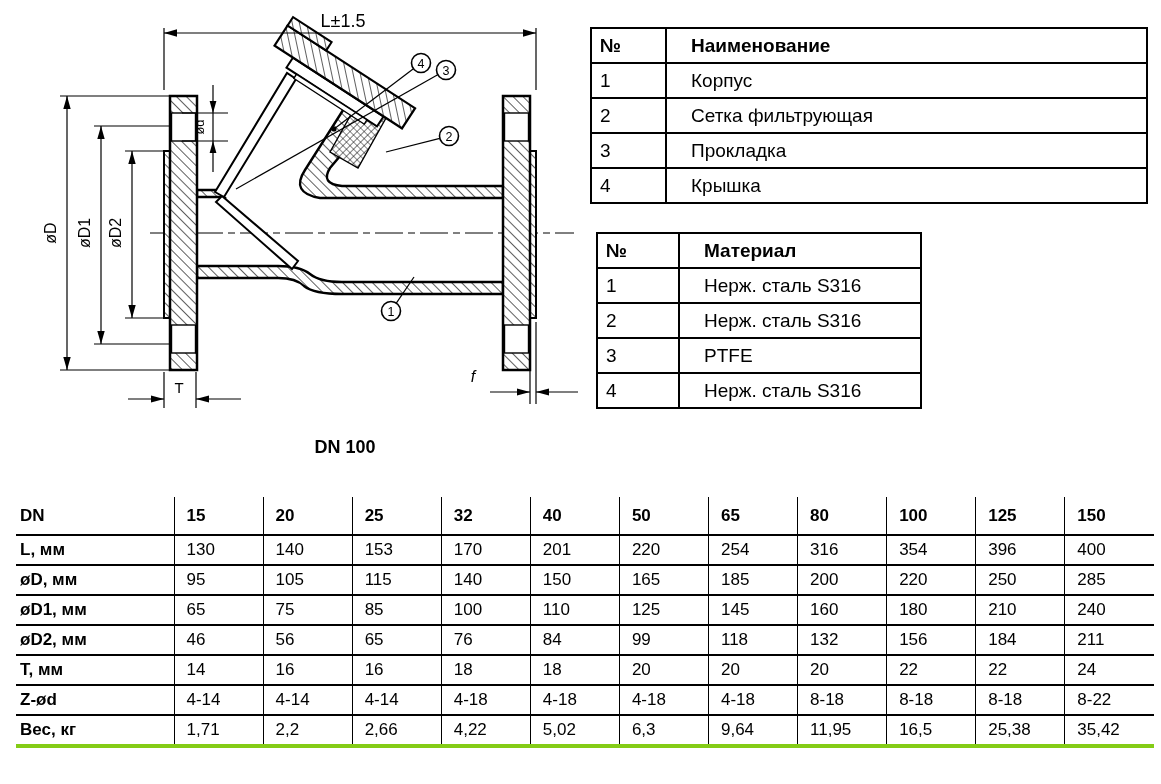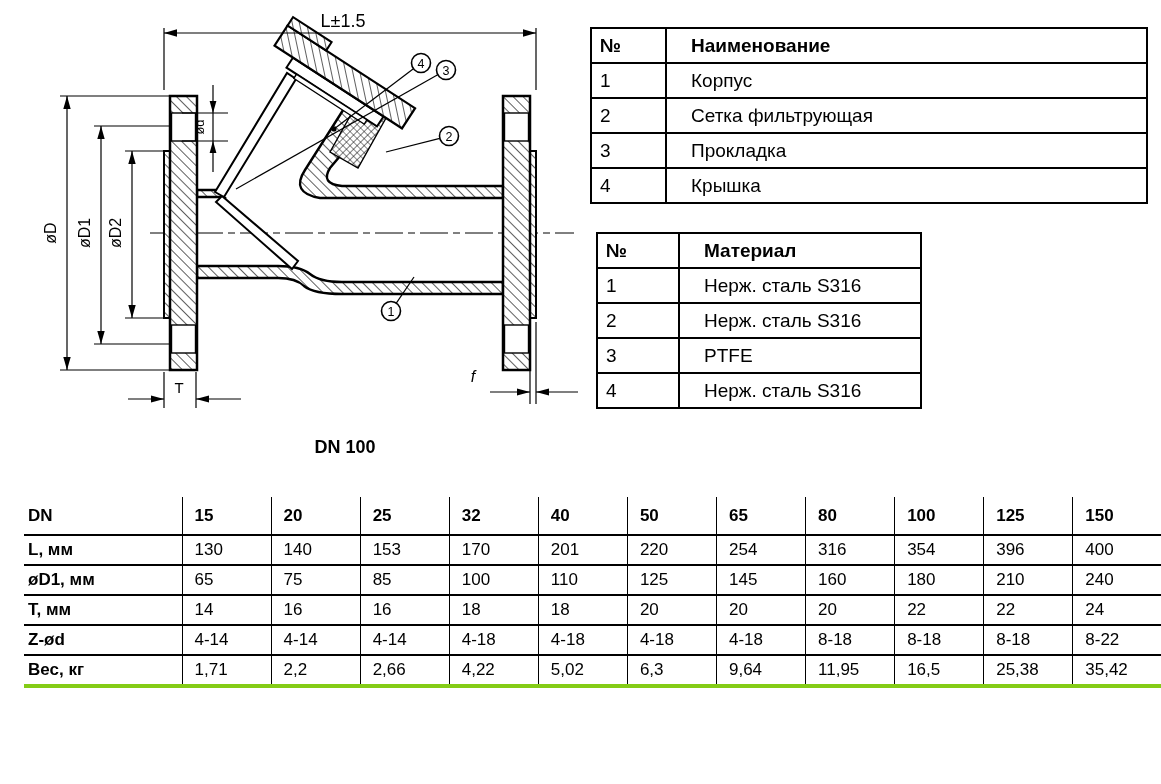--- a/index.html
+++ b/index.html
@@ -15,21 +15,21 @@
   table.spec th,table.spec td{border:2px solid #000;height:33px;vertical-align:middle;text-align:left;
     padding:0 4px 0 8px;white-space:nowrap;overflow:hidden;}
   table.spec th{font-weight:bold;}
   table.spec th.wide,table.spec td.wide{padding-left:24px;margin-top:46px;}
   table.parts{left:590px;top:27px;width:558px;}
   table.parts col.c1{width:75px;}
   table.mat{left:596px;top:232px;width:326px;}
   table.mat col.c1{width:82px;}
 
   
-  table.dims{position:absolute;left:24px;top:497px;width:1138px;border-collapse:collapse;
+  table.dims{position:absolute;left:16px;top:497px;width:1138px;border-collapse:collapse;
     table-layout:fixed;font-size:17px;}
   table.dims col.lblcol{width:158px;}
   table.dims tr{border-bottom:2px solid #000;}
   table.dims tr.last{border-bottom:4px solid #84cc16;}
   table.dims th,table.dims td{text-align:left;vertical-align:middle;white-space:nowrap;
     padding:0 2px 0 12px;height:28px;}
   table.dims thead th{height:37px;font-weight:bold;}
   table.dims td.lbl{font-weight:bold;padding-left:4px;}
   table.dims th.corner{padding-left:4px;}
   table.dims th+th,table.dims td+td{border-left:1.5px solid #000;}
@@ -280,32 +280,60 @@
           <td>170</td>
           <td>201</td>
           <td>220</td>
           <td>254</td>
           <td>316</td>
           <td>354</td>
           <td>396</td>
           <td>400</td>
         </tr>
         <tr>
+          <td class="lbl">øD, мм</td>
+          <td>95</td>
+          <td>105</td>
+          <td>115</td>
+          <td>140</td>
+          <td>150</td>
+          <td>165</td>
+          <td>185</td>
+          <td>200</td>
+          <td>220</td>
+          <td>250</td>
+          <td>285</td>
+        </tr>
+        <tr>
           <td class="lbl">øD1, мм</td>
           <td>65</td>
           <td>75</td>
           <td>85</td>
           <td>100</td>
           <td>110</td>
           <td>125</td>
           <td>145</td>
           <td>160</td>
           <td>180</td>
           <td>210</td>
           <td>240</td>
+        </tr>
+        <tr>
+          <td class="lbl">øD2, мм</td>
+          <td>46</td>
+          <td>56</td>
+          <td>65</td>
+          <td>76</td>
+          <td>84</td>
+          <td>99</td>
+          <td>118</td>
+          <td>132</td>
+          <td>156</td>
+          <td>184</td>
+          <td>211</td>
         </tr>
         <tr>
           <td class="lbl">T, мм</td>
           <td>14</td>
           <td>16</td>
           <td>16</td>
           <td>18</td>
           <td>18</td>
           <td>20</td>
           <td>20</td>

